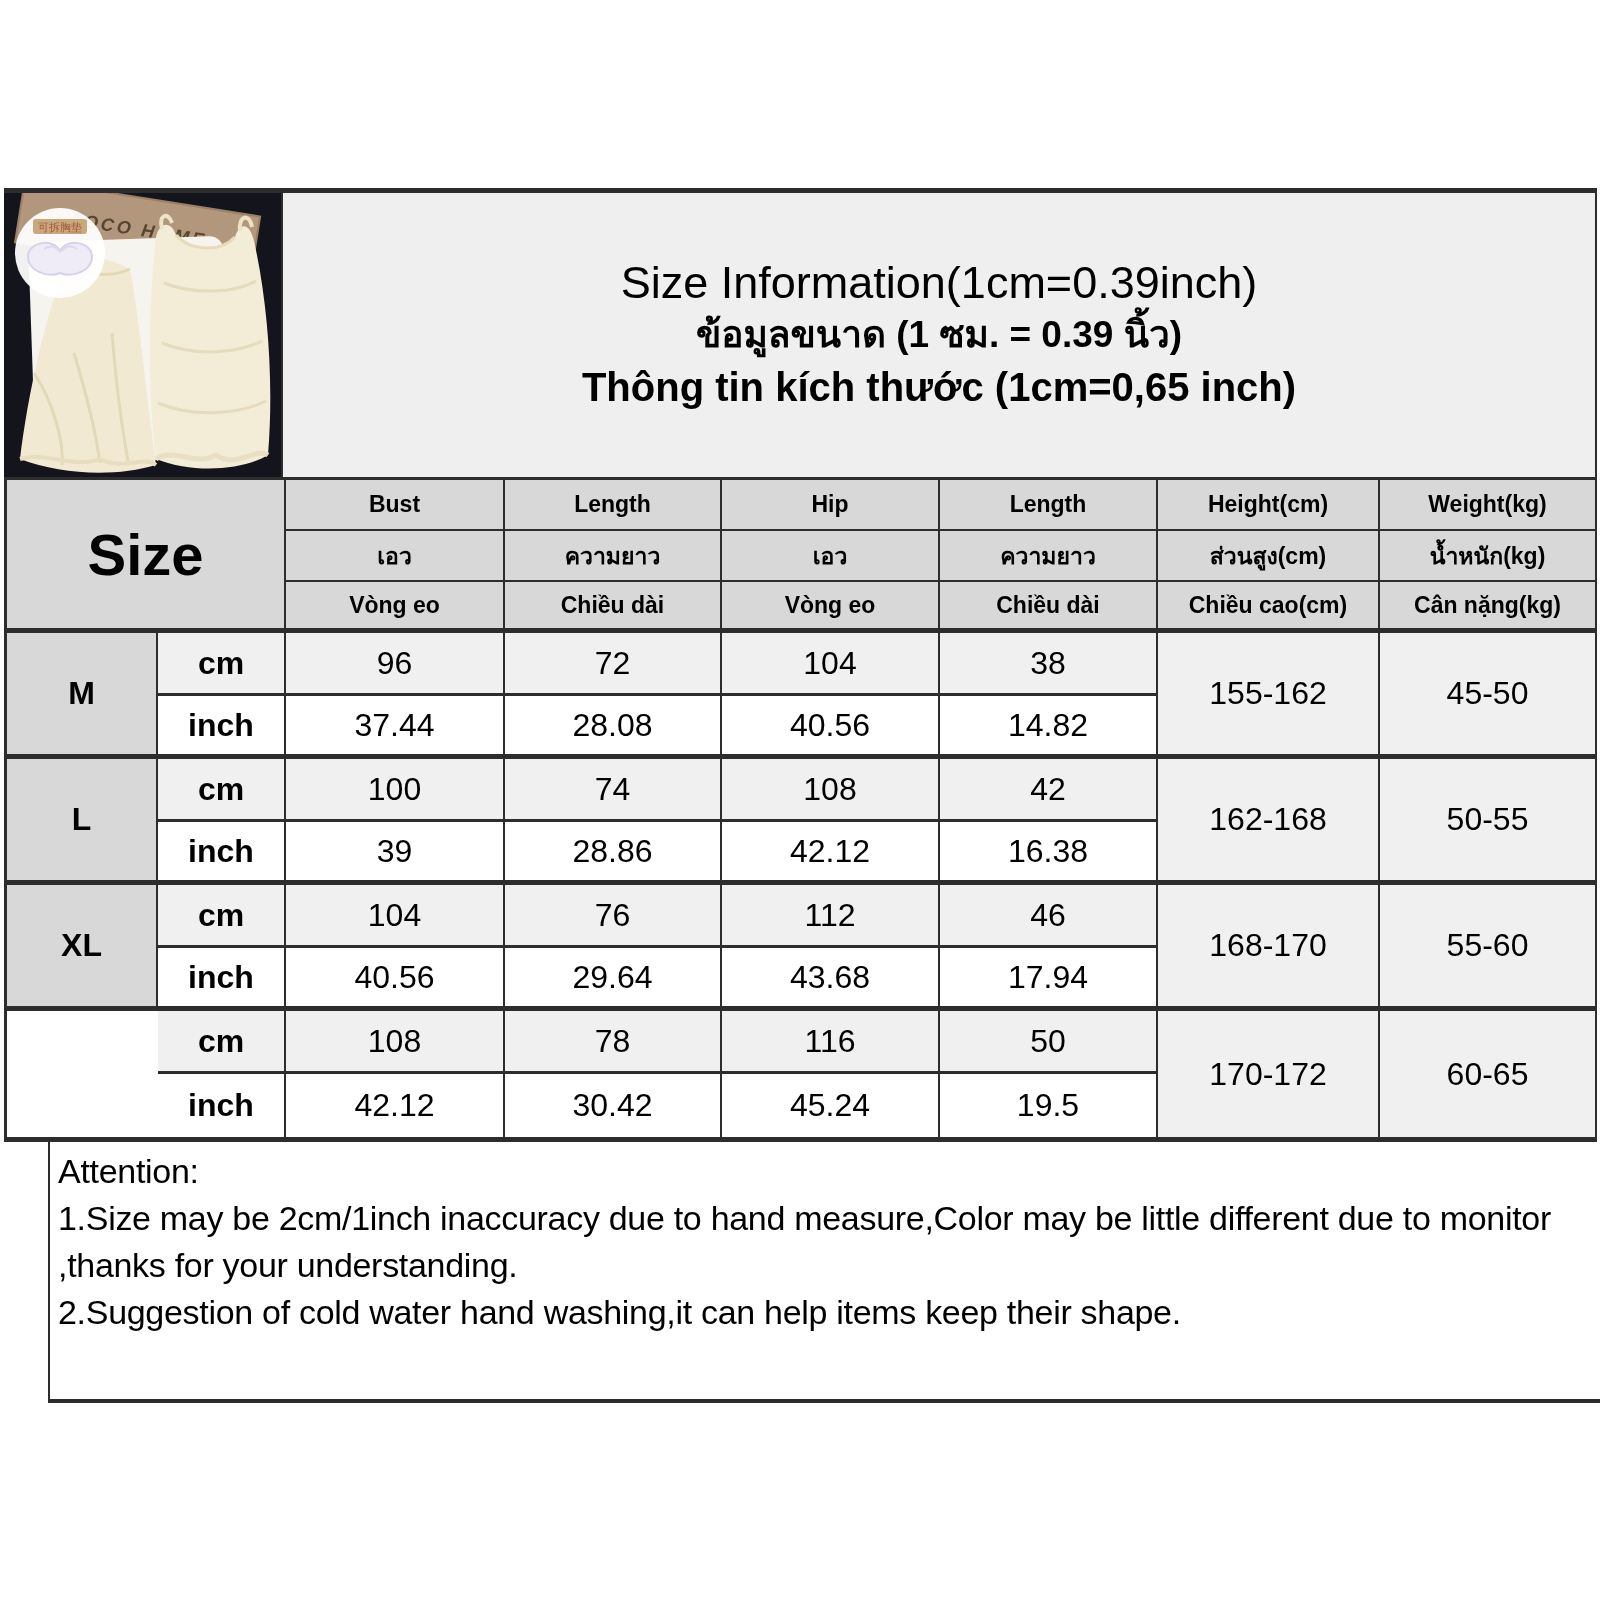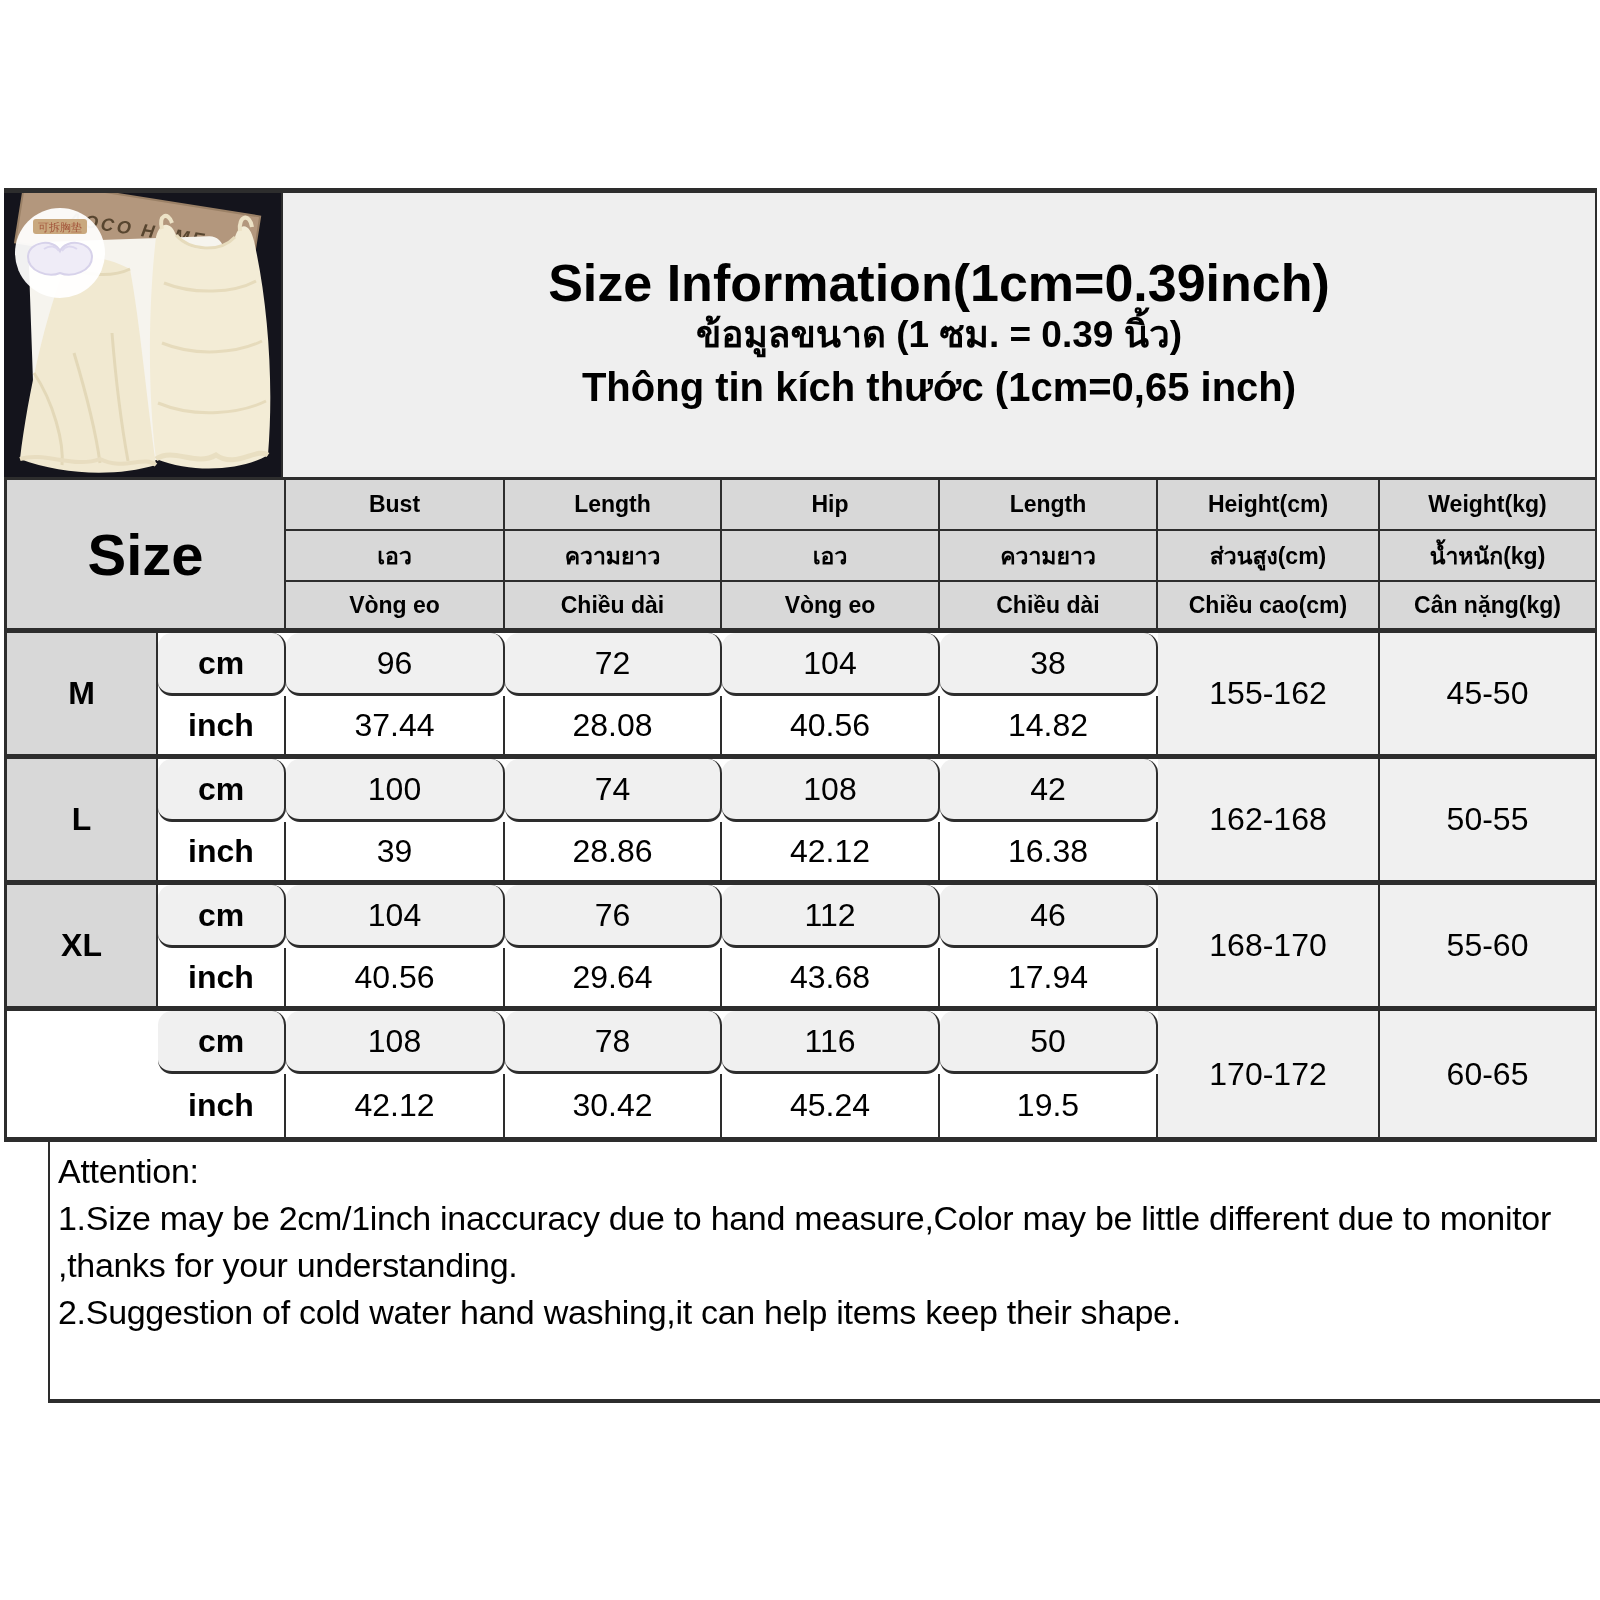--- a/index.html
+++ b/index.html
@@ -20,41 +20,41 @@
   
   .corner{position:absolute;left:282px;top:194px;width:0;height:0;
     border-top:17px solid #12991b;border-left:8px solid transparent;border-right:8px solid transparent;}
   
   .titlebox{
     position:absolute;left:281px;top:193px;width:1316px;height:284px;background:var(--box);
     border-left:2px solid var(--bc);border-right:2px solid var(--bc);
     display:flex;flex-direction:column;align-items:center;justify-content:center;
     text-align:center;box-sizing:border-box;
   }
-  .t-en{font-size:52px;font-weight:bold;line-height:52px;}
+  .t-en{font-size:45px;font-weight:normal;line-height:52px;}
   .t-th{font-size:37px;font-weight:bold;line-height:52px;}
   .t-vi{font-size:40px;font-weight:bold;line-height:52px;}
   
   .size-table{
     position:absolute;left:4px;top:477px;width:1593px;height:665px;box-sizing:border-box;
     border:2px solid var(--bc);border-top-width:3px;border-left-width:3px;border-bottom-width:5px;
     display:grid;background:#fff;
     grid-template-columns:151px 128px 219px 217px 218px 218px 222px 215px;
     grid-template-rows:51px 51px 51px 63px 63px 63px 63px 63px 63px 63px 63px;
   }
   .c{
     display:flex;align-items:center;justify-content:center;box-sizing:border-box;
     border-right:2px solid var(--bc);border-bottom:2px solid var(--bc);
     font-size:32px;overflow:hidden;white-space:nowrap;
   }
   .hg{background:var(--hdr);font-weight:bold;}
   .lt{background:var(--lt);}
   .wh{background:#ffffff;}
   .bold{font-weight:bold;}
-  .bb3{border-bottom-width:3px;border-radius:14px;}
+  .bb3{border-bottom-width:3px;}
   .bb5{border-bottom-width:5px;}
   .bb0{border-bottom-width:0;}
   .br0{border-right-width:0;}
   .size-big{font-size:58px;font-weight:bold;}
   .hdr-sm{font-size:23px;}
   
   .attention{
     position:absolute;left:4px;top:1142px;width:1593px;height:261px;background:#fff;box-sizing:border-box;
     border-left:2px solid var(--bc);border-right:2px solid var(--bc);border-bottom:4px solid var(--bc);
     padding:6px 10px 0 8px;font-size:34px;line-height:47px;letter-spacing:-0.3px;margin-left:44px;

